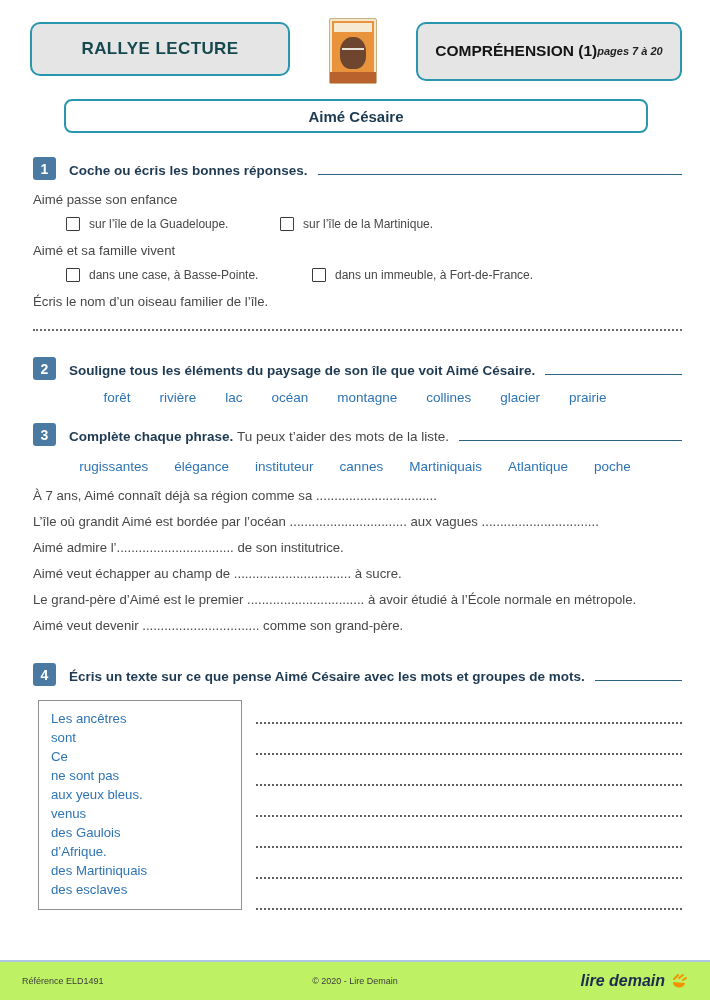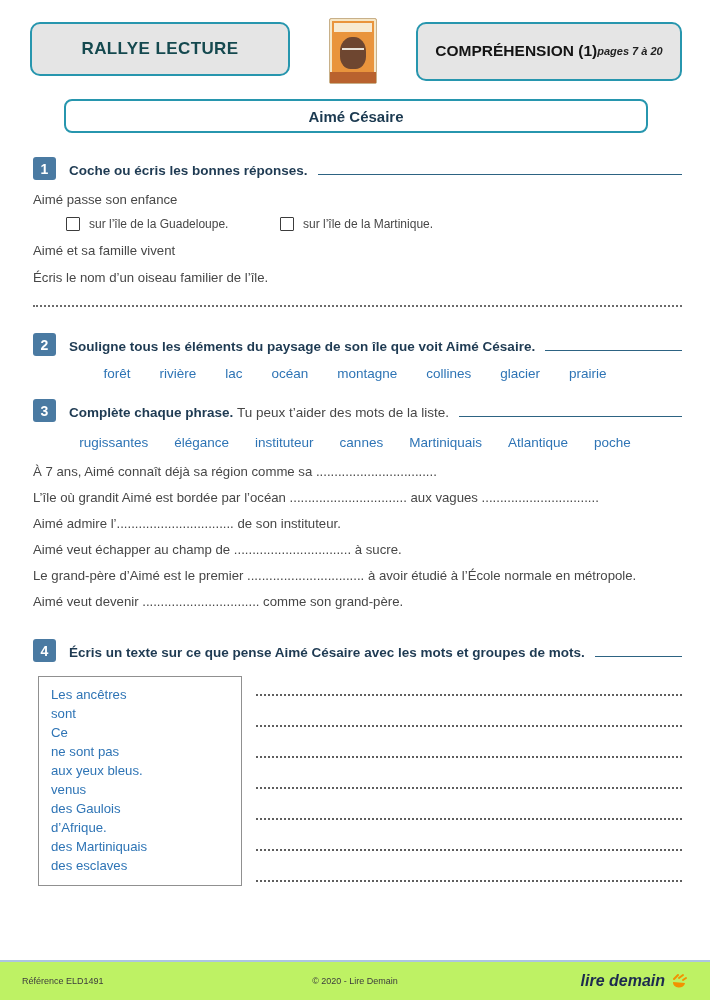--- a/index.html
+++ b/index.html
@@ -62,21 +62,21 @@
   
   .words{display:flex;justify-content:center;gap:29px;margin:10px 30px 0;
          color:#2e74b5;font-size:13.5px;}
   .words3{gap:26px;margin-top:13px;}
 
   
   .sentences{margin-top:9px;}
   .sentence{margin:0 28px 0 33px;font-size:13.2px;line-height:26px;color:#474747;}
 
   
-  .sec4-row{display:flex;align-items:center;margin:14px 28px 0 38px;}
+  .sec4-row{display:flex;align-items:flex-end;margin:14px 28px 0 38px;}
   .wordbank{width:178px;border:1.3px solid #909090;padding:8px 12px 10px;color:#2e74b5;
             font-size:13.2px;line-height:19px;flex:none;background:#fff;}
   .writelines{flex:1;margin-left:14px;}
   .writeline{height:29px;border-bottom:2px dotted #5f5f5f;}
   .writeline:first-child{height:14px;}
 
   
   .footer{position:absolute;left:0;right:0;bottom:0;height:38px;background:#bef264;
           border-top:2px solid #adc6e2;display:flex;align-items:center;padding:0 22px;}
   .f-ref{width:190px;font-size:9px;color:#3d3d3d;}
@@ -120,20 +120,30 @@
       <span class="cb"></span>
       <span>sur l’île de la Guadeloupe.</span>
     </span>
     <span class="opt">
       <span class="cb"></span>
       <span>sur l’île de la Martinique.</span>
     </span>
   </div>
 
   <p class="body-line">Aimé et sa famille vivent</p>
+  <div class="optrow">
+    <span class="opt opt-b">
+      <span class="cb"></span>
+      <span>dans une case, à Basse-Pointe.</span>
+    </span>
+    <span class="opt">
+      <span class="cb"></span>
+      <span>dans un immeuble, à Fort-de-France.</span>
+    </span>
+  </div>
 
   <p class="body-line">Écris le nom d’un oiseau familier de l’île.</p>
   <div class="dotline"></div>
 
   <div class="sec m-sec2">
     <span class="num">2</span>
     <span class="stitle">Souligne tous les éléments du paysage de son île que voit Aimé Césaire.</span>
     <span class="rule"></span>
   </div>
   <div class="words">
@@ -157,21 +167,21 @@
     <span>élégance</span>
     <span>instituteur</span>
     <span>cannes</span>
     <span>Martiniquais</span>
     <span>Atlantique</span>
     <span>poche</span>
   </div>
   <div class="sentences">
     <p class="sentence">À 7 ans, Aimé connaît déjà sa région comme sa .................................</p>
     <p class="sentence">L’île où grandit Aimé est bordée par l’océan ................................ aux vagues ................................</p>
-    <p class="sentence">Aimé admire l’................................ de son instituteur.</p>
+    <p class="sentence">Aimé admire l’................................ de son institutrice.</p>
     <p class="sentence">Aimé veut échapper au champ de ................................ à sucre.</p>
     <p class="sentence">Le grand-père d’Aimé est le premier ................................ à avoir étudié à l’École normale en métropole.</p>
     <p class="sentence">Aimé veut devenir ................................ comme son grand-père.</p>
   </div>
 
   <div class="sec m-sec4">
     <span class="num">4</span>
     <span class="stitle">Écris un texte sur ce que pense Aimé Césaire avec les mots et groupes de mots.</span>
     <span class="rule"></span>
   </div>

